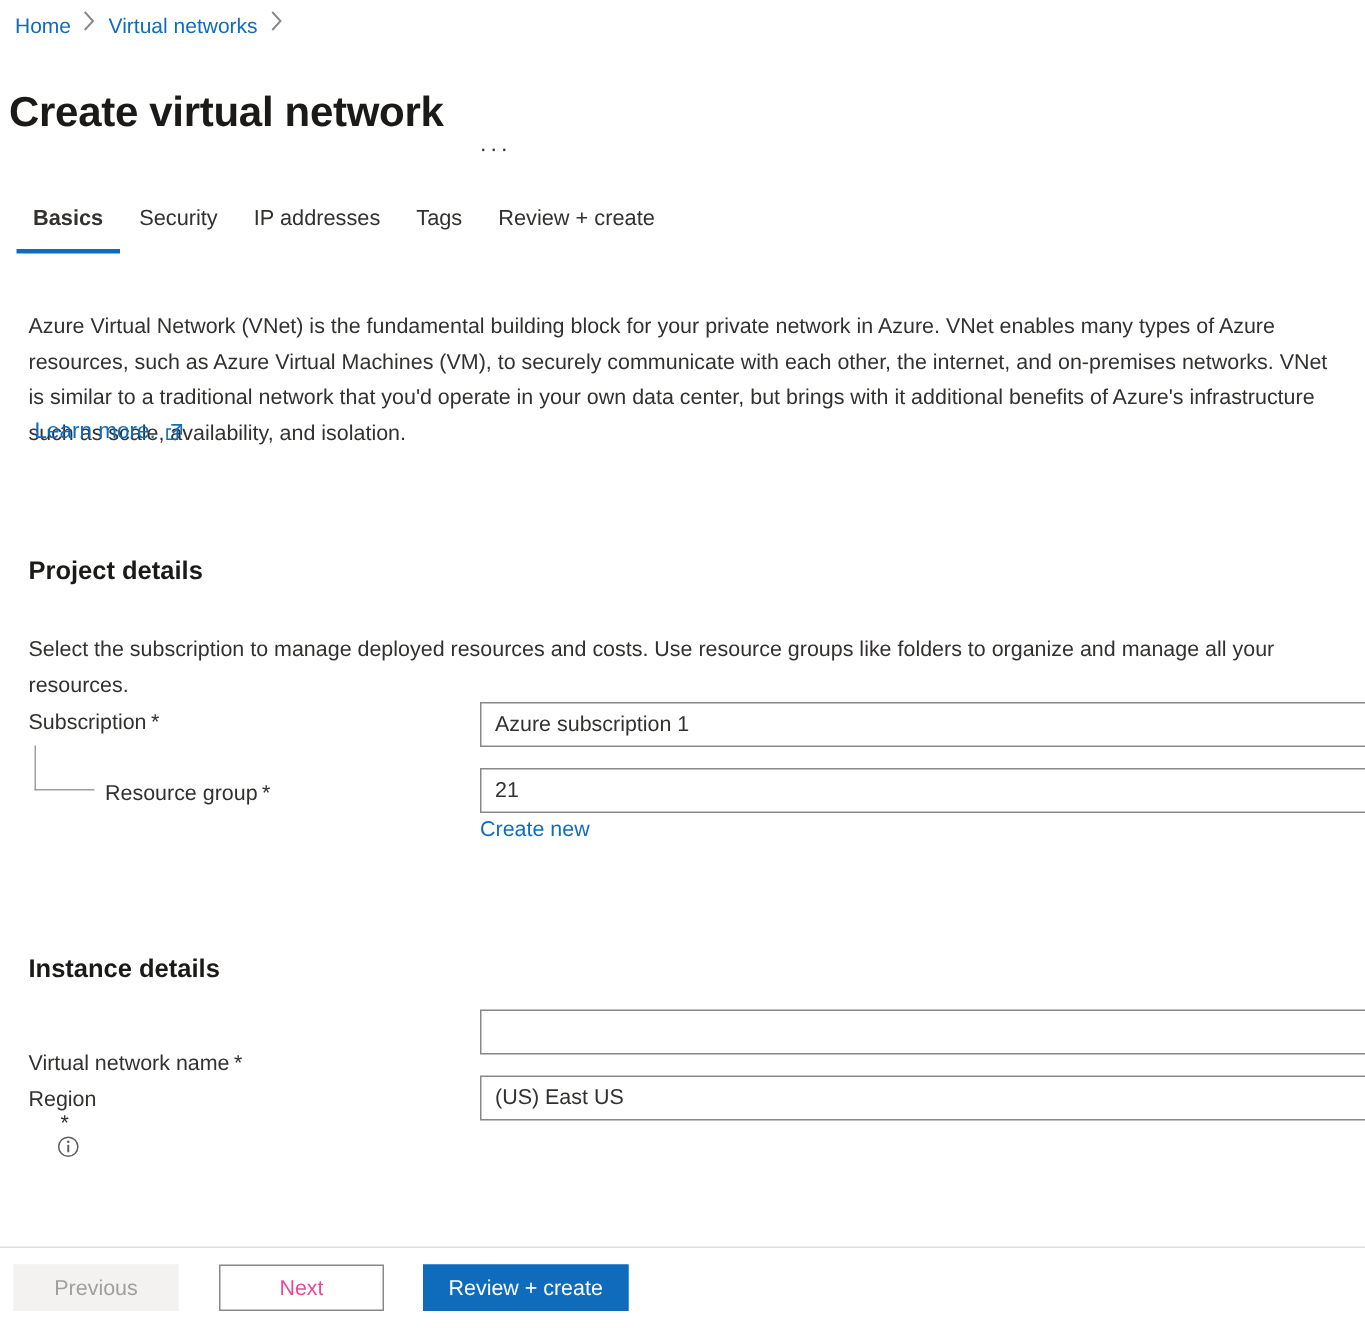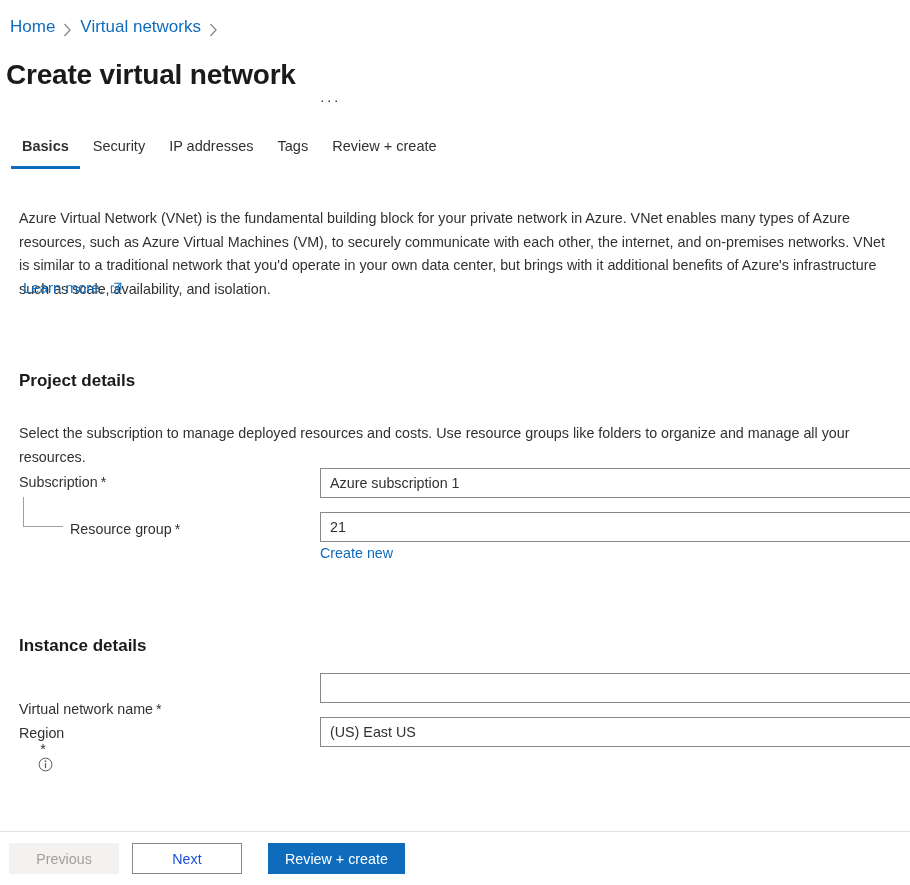--- a/index.html
+++ b/index.html
@@ -18,24 +18,24 @@
     position: relative;
     width: 910px;
     height: 885px;
     background: #ffffff;
   }
 
   
   .breadcrumb {
     position: absolute;
     left: 10px;
-    top: 17px;
-    display: flex;
-    align-items: flex-end;
-    font-size: 17px;
+    top: 7px;
+    display: flex;
+    align-items: flex-start;
+    font-size: 14px;
     line-height: 20px;
     white-space: nowrap;
   }
   .crumb-link {
     color: #0f6cbd;
     text-decoration: none;
     cursor: pointer;
   }
   .crumb-sep {
     color: #8a8886;
@@ -246,23 +246,23 @@
     border: 1px solid transparent;
   }
   .btn-disabled {
     background: #f3f2f1;
     color: #a19f9d;
     border-color: #f3f2f1;
     cursor: default;
   }
   .btn-default {
     background: #ffffff;
-    color: #1d4ed8;
+    color: #ec4899;
     border-color: #8a8886;
-    margin-left: 13px;
+    margin-left: 27px;
   }
   .btn-primary {
     background: #0f6cbd;
     color: #ffffff;
     border-color: #0f6cbd;
     margin-left: 26px;
   }
 </style>
 </head>
 <body>

